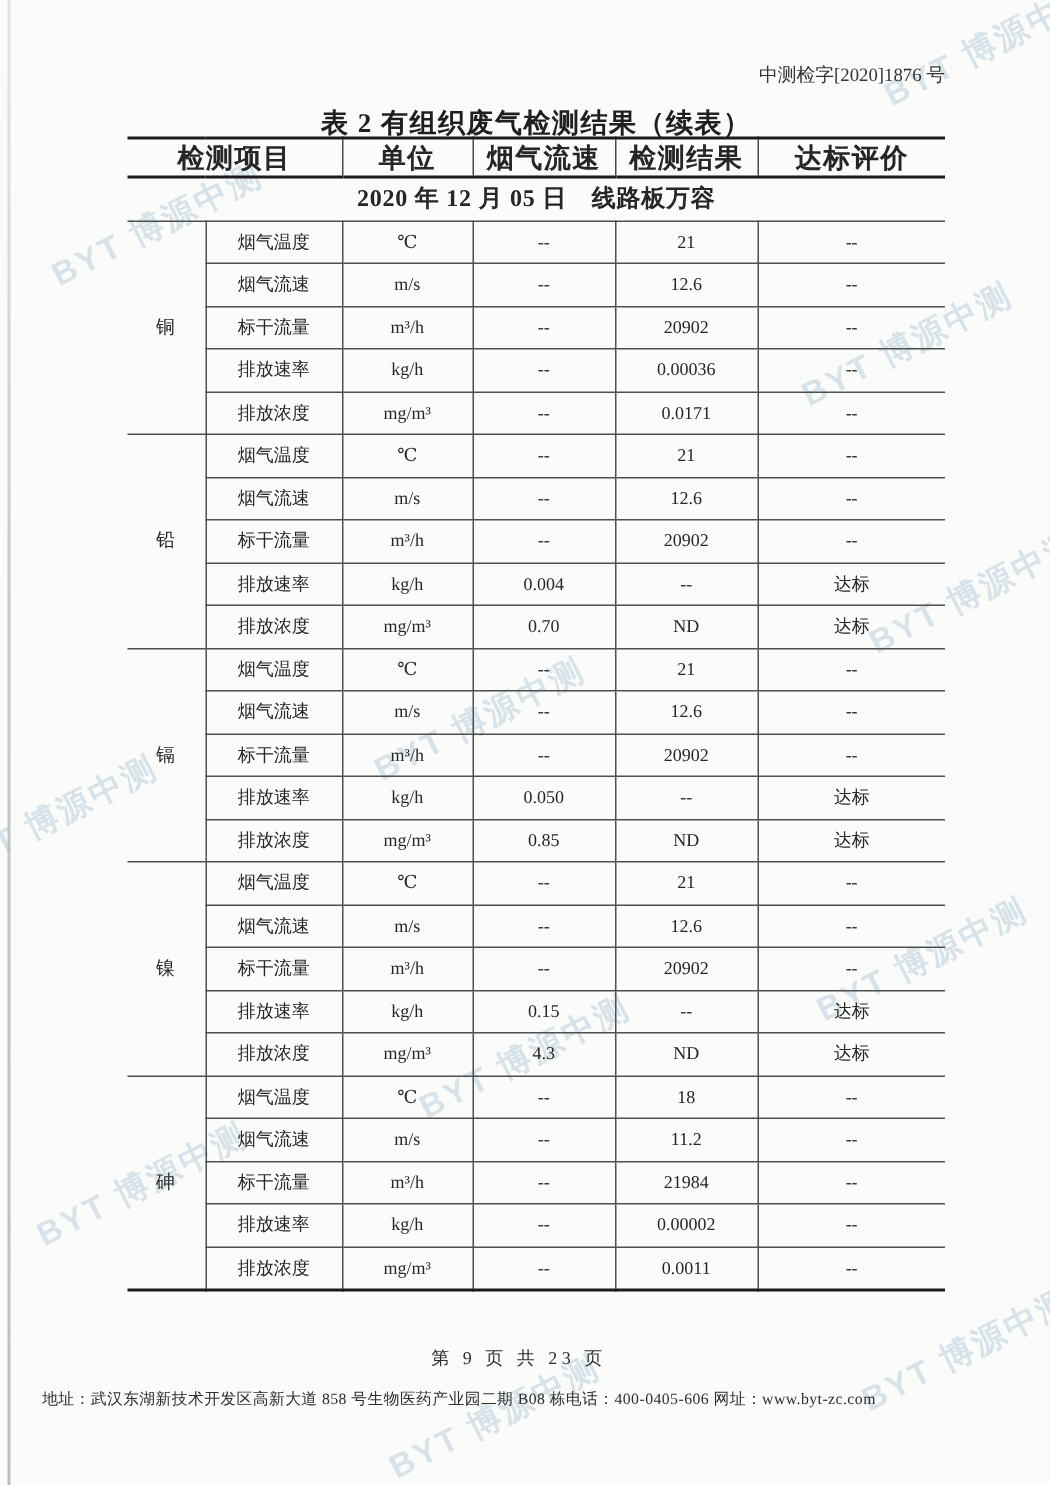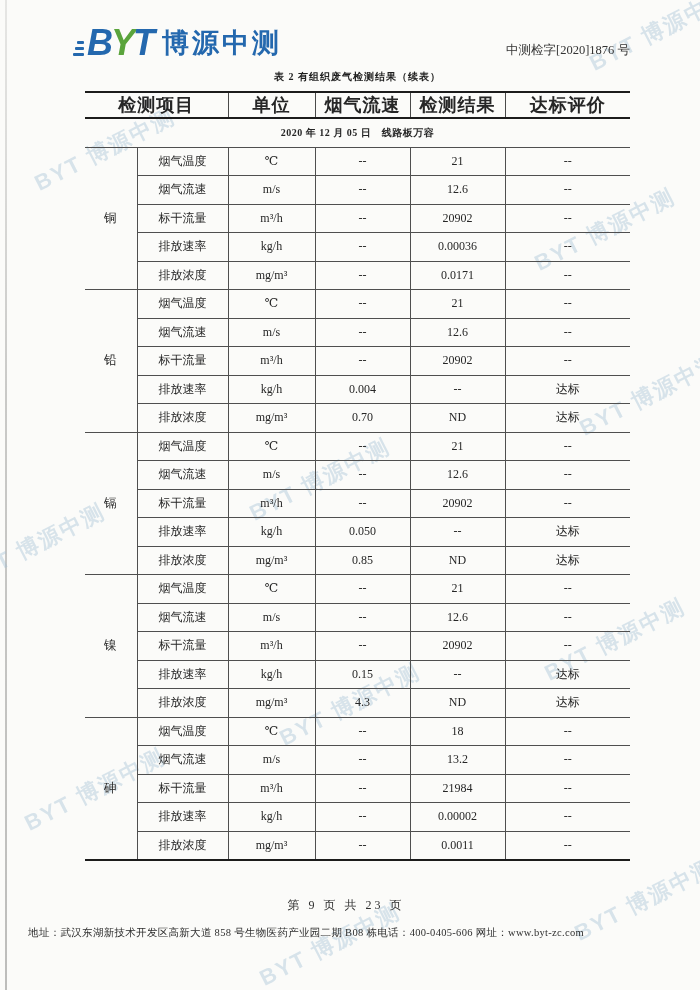--- a/index.html
+++ b/index.html
@@ -47,21 +47,21 @@
   .logo-name{
     font-size:27px;font-weight:bold;color:#2468ae;
     letter-spacing:3px;margin-left:9px;line-height:1;
   }
   .doc-number{
     position:absolute;top:42px;right:70px;
     font-size:12.5px;color:#333;
   }
   .table-title{
     position:absolute;top:70px;left:85px;width:545px;
-    text-align:center;font-size:10px;font-weight:bold;color:#1f1f1f;
+    text-align:center;font-size:18px;font-weight:bold;color:#1f1f1f;
     letter-spacing:1px;
   }
   
   table.results{
     position:absolute;left:85px;top:91px;width:545px;
     border-collapse:collapse;table-layout:fixed;
     font-size:12px;color:#262626;
     border-top:2px solid #1c1c1c;border-bottom:2px solid #1c1c1c;
   }
   table.results col.c-metal{width:52px;}
@@ -71,21 +71,21 @@
   table.results col.c-result{width:95px;}
   table.results col.c-eval{width:125px;}
   table.results th{
     height:17px;font-weight:bold;font-size:18px;
     border-bottom:2px solid #1c1c1c;border-left:1px solid #4a4a4a;
     padding:0;text-align:center;vertical-align:middle;letter-spacing:1px;
   }
   table.results th:first-child{border-left:none;}
   table.results th:last-child{border-right:none;margin-top:12px;}
   tr.date-row td{
-    height:12px;font-weight:bold;font-size:10px;
+    height:12px;font-weight:bold;font-size:16px;
     border-bottom:1px solid #4a4a4a;
     text-align:left;padding:0 0 1px 2px;vertical-align:middle;letter-spacing:.5px;
   }
   table.results td{
     height:27.5px;padding:0;text-align:center;vertical-align:middle;
     border:1px solid #4f4f4f;
   }
   table.results td.metal{border-left:none;font-size:12.5px;letter-spacing:1px;}
   table.results td.eval{border-right:none;}
   table.results tr.date-row td{border-left:none;border-right:none;}
@@ -113,29 +113,20 @@
       <div class="wm" style="left: 650px; top: 395px;">BYT 博源中测</div>
       <div class="wm" style="left: 320px; top: 480px;">BYT 博源中测</div>
       <div class="wm" style="left: 35px; top: 545px;">BYT 博源中测</div>
       <div class="wm" style="left: 615px; top: 640px;">BYT 博源中测</div>
       <div class="wm" style="left: 350px; top: 705px;">BYT 博源中测</div>
       <div class="wm" style="left: 95px; top: 790px;">BYT 博源中测</div>
       <div class="wm" style="left: 645px; top: 900px;">BYT 博源中测</div>
       <div class="wm" style="left: 330px; top: 945px;">BYT 博源中测</div>
     </div>
 
-  <div class="logo">
-    <span class="logo-dashes">
-        <i></i>
-        <i></i>
-        <i></i>
-      </span>
-    <span class="logo-abbr"><span class="b">B</span><span class="y">Y</span><span class="t">T</span></span>
-    <span class="logo-name">博源中测</span>
-  </div>
 
   <div class="doc-number">中测检字[2020]1876 号</div>
 
   <div class="table-title">表 2  有组织废气检测结果（续表）</div>
 
   <table class="results">
     <colgroup>
       <col class="c-metal">
         <col class="c-param">
         <col class="c-unit">
@@ -305,21 +296,21 @@
           <td>烟气温度</td>
           <td>℃</td>
           <td>--</td>
           <td>18</td>
           <td class="eval">--</td>
         </tr>
         <tr>
           <td>烟气流速</td>
           <td>m/s</td>
           <td>--</td>
-          <td>13.2</td>
+          <td>11.2</td>
           <td class="eval">--</td>
         </tr>
         <tr>
           <td>标干流量</td>
           <td>m³/h</td>
           <td>--</td>
           <td>21984</td>
           <td class="eval">--</td>
         </tr>
         <tr>

